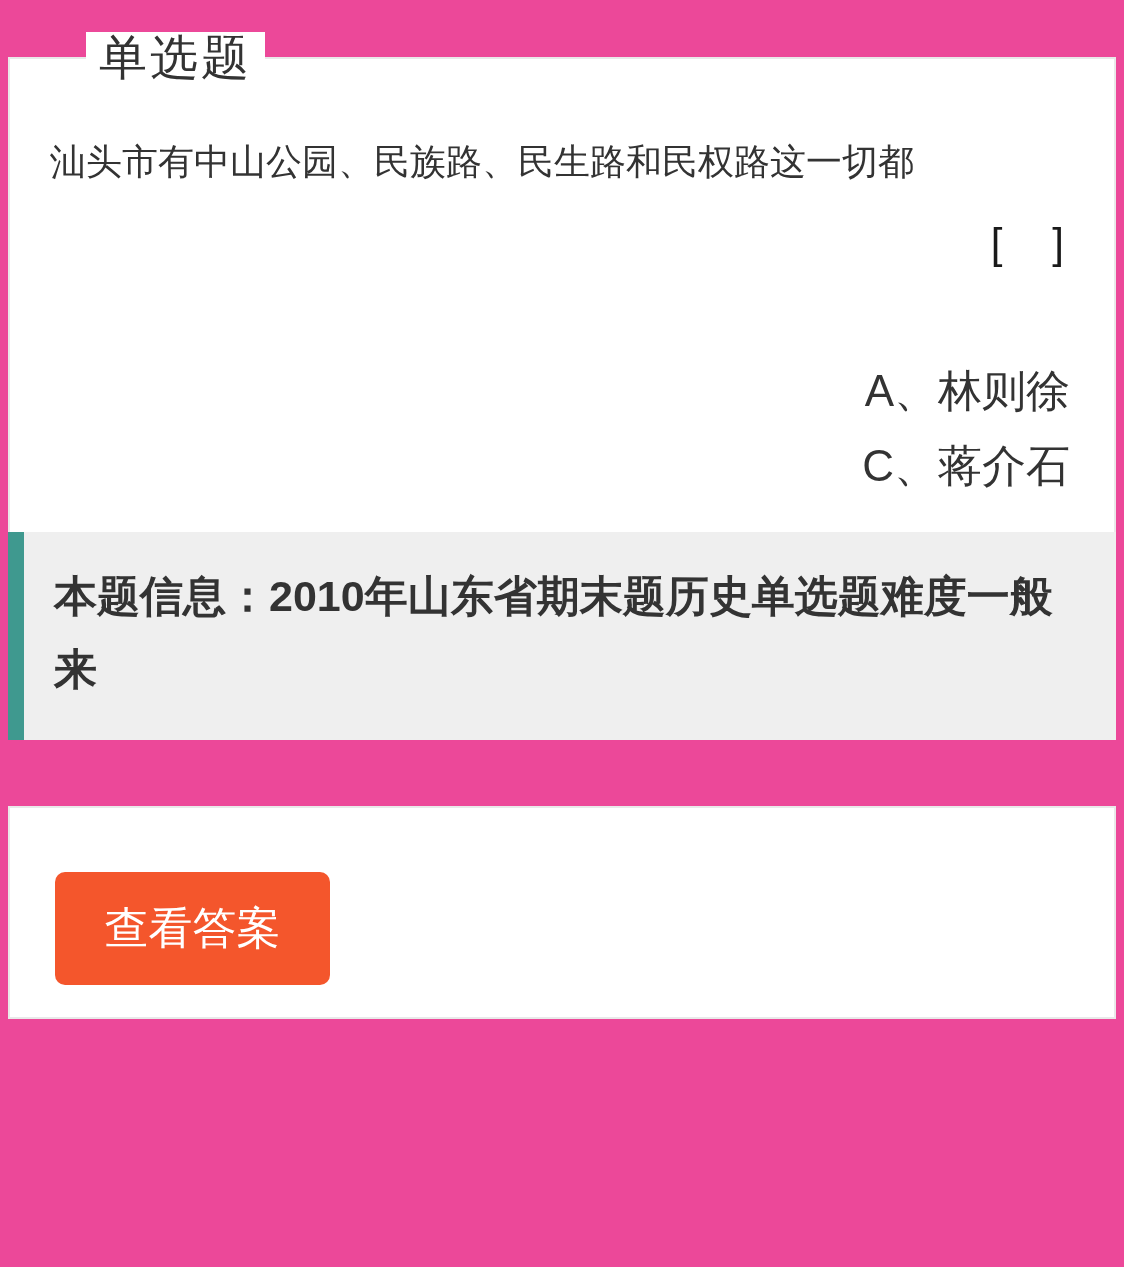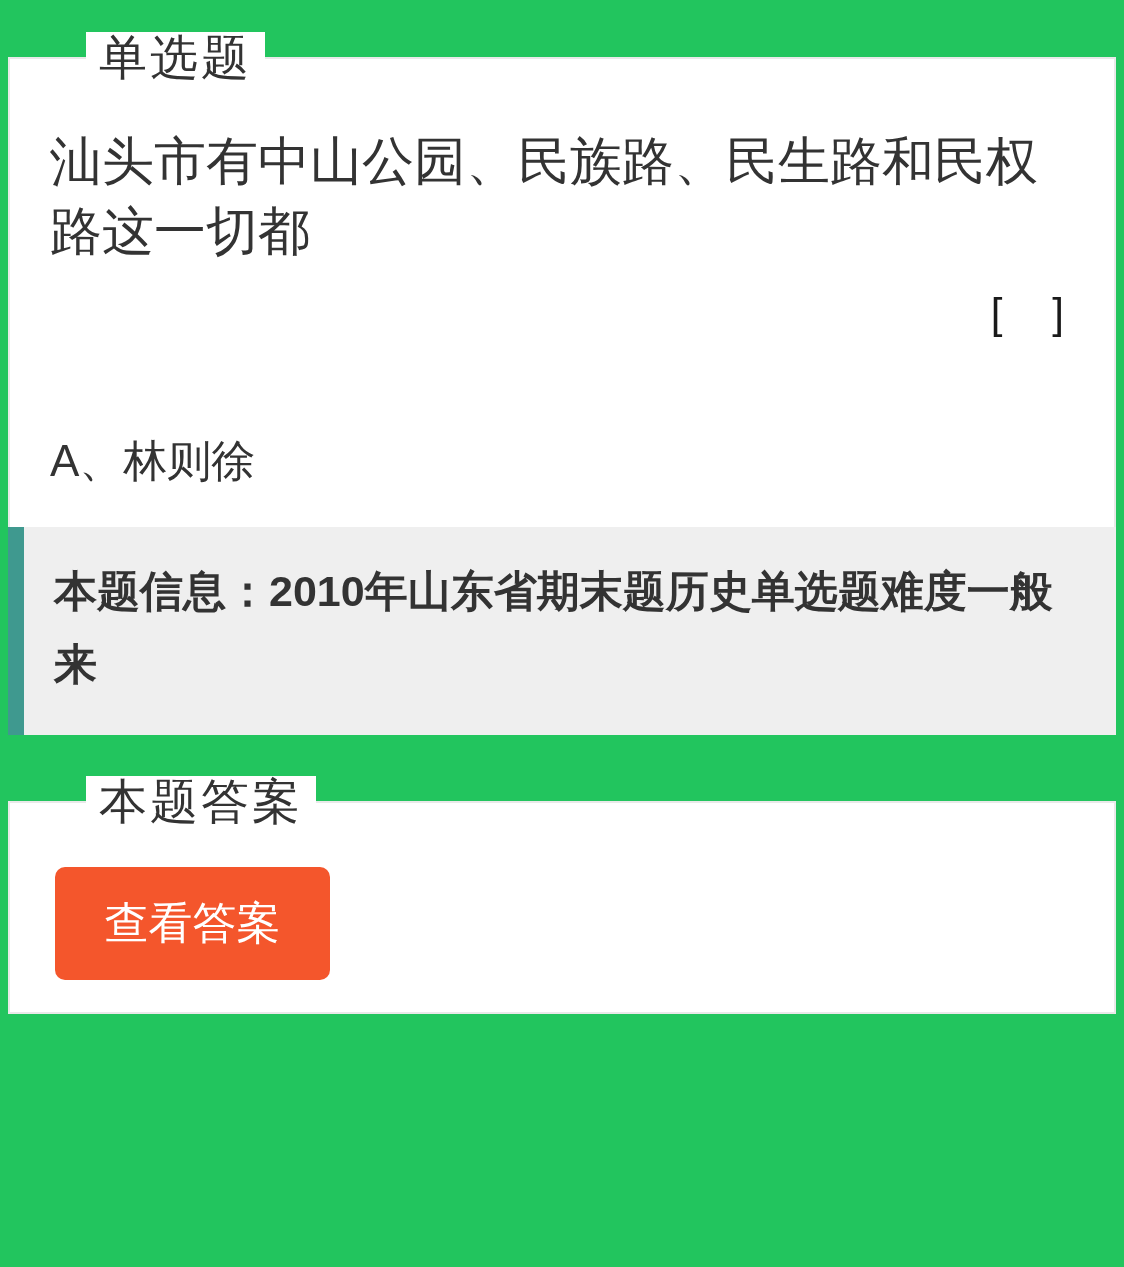--- a/index.html
+++ b/index.html
@@ -13,21 +13,21 @@
   html,body{margin:0;padding:0;}
   body{
     background:#ffffff;
     font-family:"Liberation Sans","DejaVu Sans",sans-serif;
     color:var(--text);
   }
   .page{
     position:relative;
     width:1124px;
     height:1267px;
-    background:#22c55e;
+    background:#ec4899;
     overflow:hidden;
   }
   .card{
     position:relative;
     margin:0 8px;
     background:#ffffff;
     border:2px solid var(--card-border);
   }
   .legend{
     position:absolute;
@@ -43,37 +43,38 @@
   }
   
   .question-card{
     margin-top:57px;
   }
   .q-body{
     padding:68px 44px 0 40px;
   }
   .q-line{
     margin:0;
-    font-size:52px;
+    font-size:36px;
     line-height:70px;
     color:var(--text);
     font-family:Liberation Serif, serif;
   }
   .bracket-line{
     margin:12px 2px 0 0;
     text-align:right;
     font-size:42px;
     line-height:70px;
     letter-spacing:4px;
     color:#1a1a1a;
   }
   .options{
     list-style:none;
     margin:74px 0 0 0;
     padding:0;
+    text-align:right;
   }
   .option{
     font-size:44px;
     line-height:75px;
     color:var(--text);
     cursor:pointer;
   }
   .info-box{
     position:relative;
     margin:29px -2px -2px -2px;
@@ -122,28 +123,28 @@
   <section class="card question-card">
     <div class="legend">单选题</div>
 
     <div class="q-body">
       <p class="q-line">汕头市有中山公园、民族路、民生路和民权路这一切都</p>
 
       <p class="bracket-line">[　]</p>
 
       <ul class="options">
         <li class="option">A、林则徐</li>
+        <li class="option">C、蒋介石</li>
       </ul>
     </div>
 
     <div class="info-box">
       <div class="accent-bar"></div>
       <p class="info-line">本题信息：2010年山东省期末题历史单选题难度一般 来</p>
     </div>
   </section>
 
   <section class="card answer-card">
-    <div class="legend">本题答案</div>
 
     <button class="view-answer-btn">查看答案</button>
   </section>
 
 </div>
 
 </body></html>

